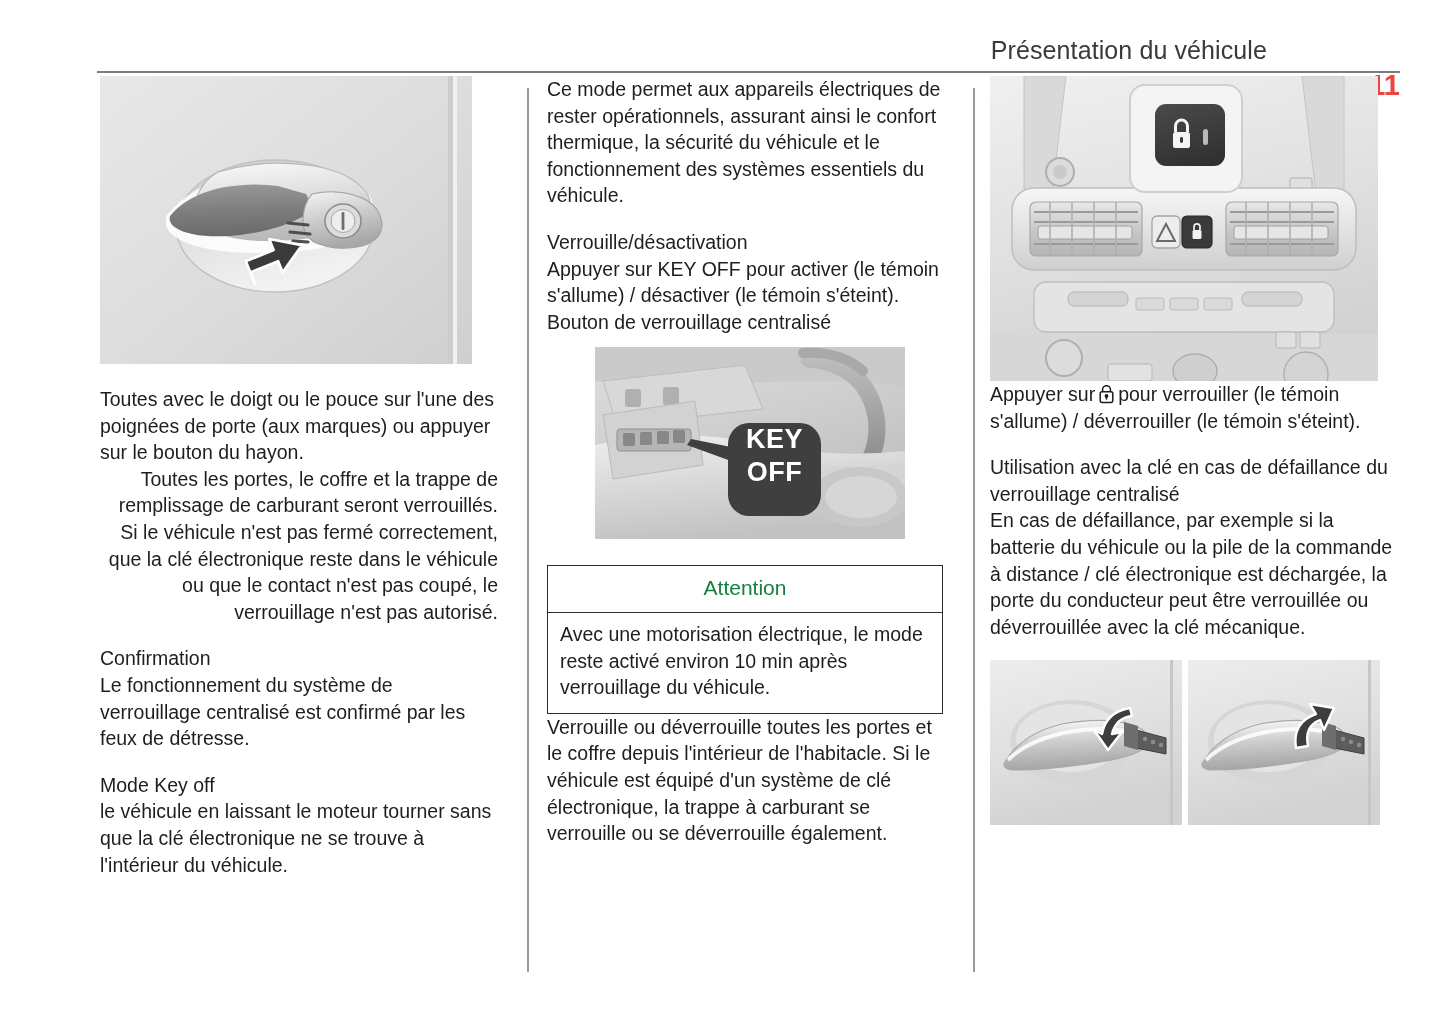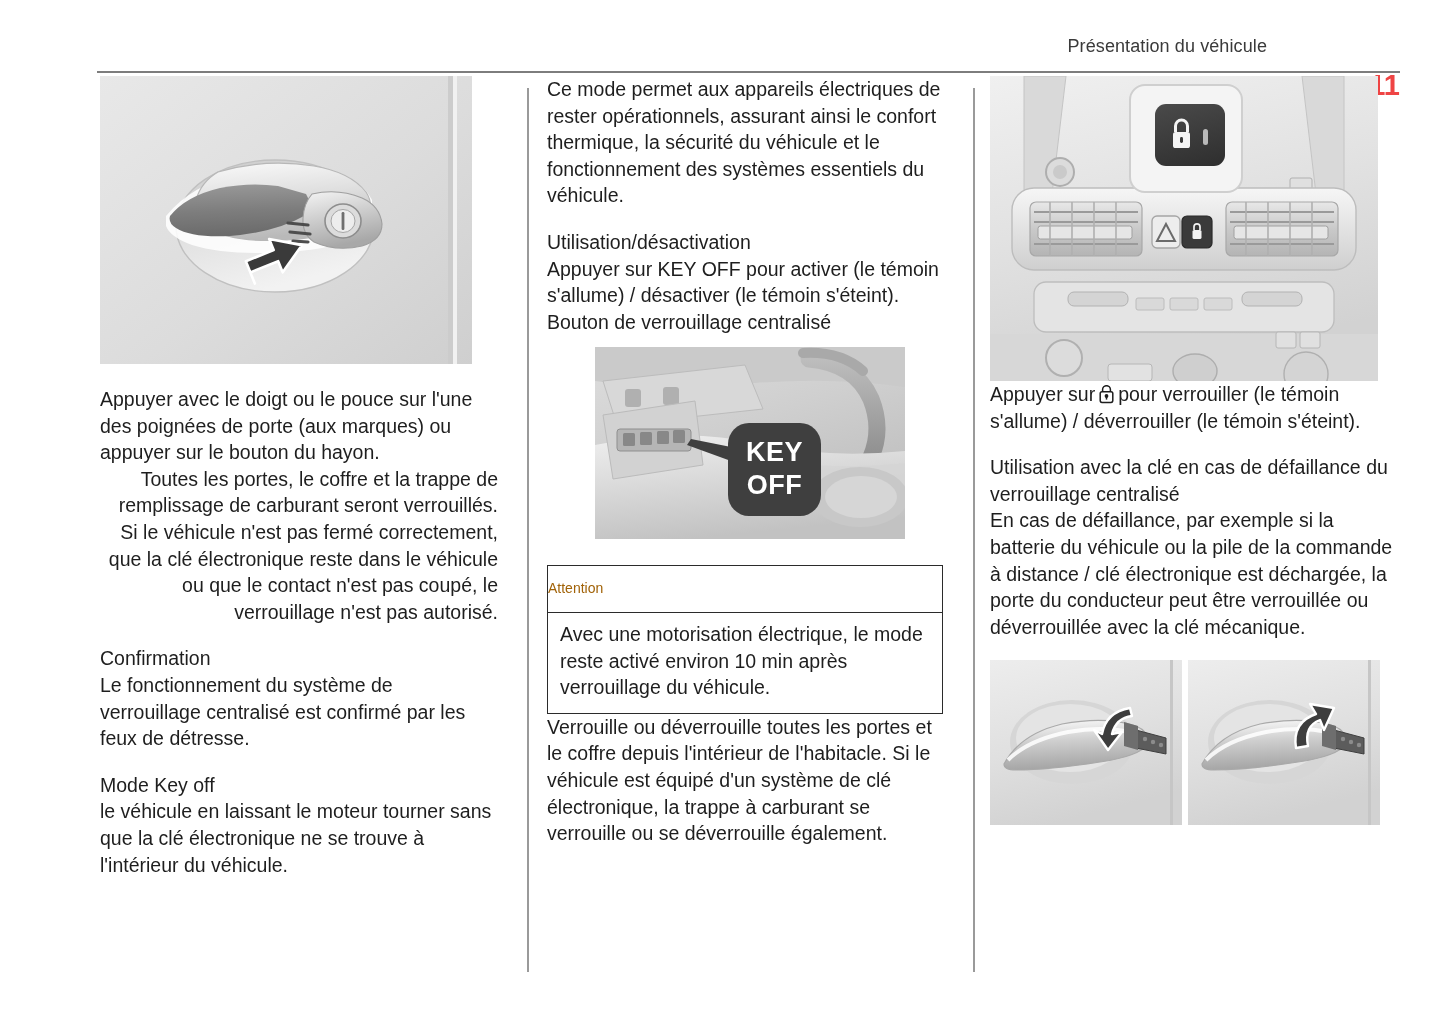--- a/index.html
+++ b/index.html
@@ -21,21 +21,21 @@
     position: absolute;
     left: 97px;
     top: 36px;
     width: 1303px;
     height: 34px;
   }
   .header-title {
     position: absolute;
     right: 133px;
     top: 0;
-    font-size: 18px;
+    font-size: 25px;
     color: #3a3a3a;
     white-space: nowrap;
     letter-spacing: .1px;
   }
   .header-pageno {
     position: absolute;
     right: 0;
     top: -3px;
     font-size: 29px;
     font-weight: bold;
@@ -122,24 +122,25 @@
   }
 
   
   .attention-box {
     margin-top: 26px;
     border: 1.6px solid #2b2b2b;
     width: 396px;
     box-sizing: border-box;
   }
   .attention-title {
-    font-size: 14px;
+    text-align: center;
+    font-size: 21px;
     padding: 9px 0 10px 0;
     border-bottom: 1.6px solid #2b2b2b;
-    color: #a16207;
+    color: #15803d;
   }
   .attention-body {
     padding: 8px 12px 12px 12px;
     font-size: 19.5px;
     line-height: 26.6px;
   }
 
   
   .inline-lock {
     display: inline-block;
@@ -154,21 +155,20 @@
     position: absolute;
     left: 133px; top: 76px;
     width: 93px; height: 93px;
     border-radius: 21px;
     background: #3f3f3f;
     color: #fff;
     font-weight: bold;
     font-size: 27px;
     line-height: 33px;
     text-align: center;
-    padding-top: 13px;
     box-sizing: border-box;
     letter-spacing: .5px;
     z-index: 4;
   }
 
   
   .dash-callout {
     position: absolute;
     left: 139px; top: 8px;
     width: 110px; height: 105px;
@@ -255,36 +255,36 @@
       <g stroke="#4d4d4d" stroke-width="3.2" stroke-linecap="round">
         <line x1="188" y1="147" x2="208" y2="149"></line>
         <line x1="190" y1="156" x2="210" y2="158"></line>
         <line x1="193" y1="165" x2="208" y2="166"></line>
       </g>
 
       <path d="M146 198 L146 174 L176 174 L176 162 L204 180 L176 198 L176 186 L146 186 Z" transform="rotate(-22 175 180)" fill="#3a3a3a" stroke="#ffffff" stroke-width="2.6" stroke-linejoin="round"></path>
     </svg>
   </div>
 
-  <p class="body-text tight">Appuyer avec le doigt ou le pouce sur l'une des poignées de porte (aux marques) ou appuyer sur le bouton du hayon.</p>
+  <p class="body-text tight">Toutes avec le doigt ou le pouce sur l'une des poignées de porte (aux marques) ou appuyer sur le bouton du hayon.</p>
   <p class="body-text tight">Toutes les portes, le coffre et la trappe de remplissage de carburant seront verrouillés.</p>
   <p class="body-text tight">Si le véhicule n'est pas fermé correctement, que la clé électronique reste dans le véhicule ou que le contact n'est pas coupé, le verrouillage n'est pas autorisé.</p>
 
   <h3 class="sub-head">Confirmation</h3>
   <p class="body-text">Le fonctionnement du système de verrouillage centralisé est confirmé par les feux de détresse.</p>
 
   <h3 class="sub-head bold">Mode Key off</h3>
   <p class="body-text tight">le véhicule en laissant le moteur tourner sans que la clé électronique ne se trouve à l'intérieur du véhicule.</p>
 </div>
 
 <div class="col col-2">
 
   <p class="body-text tight">Ce mode permet aux appareils électriques de rester opérationnels, assurant ainsi le confort thermique, la sécurité du véhicule et le fonctionnement des systèmes essentiels du véhicule.</p>
 
-  <h3 class="sub-head">Utilisation/désactivation</h3>
+  <h3 class="sub-head">Verrouille/désactivation</h3>
   <p class="body-text">Appuyer sur KEY OFF pour activer (le témoin s'allume) / désactiver (le témoin s'éteint).</p>
   <h3 class="sub-head bold attached">Bouton de verrouillage centralisé</h3>
 
   <div class="figure fig-keyoff">
     <svg width="310" height="192" viewBox="0 0 310 192">
       <defs>
         <linearGradient id="intG" x1="0" y1="0" x2="0.5" y2="1">
           <stop offset="0" stop-color="#dedede"></stop>
           <stop offset="0.5" stop-color="#cfcfcf"></stop>
           <stop offset="1" stop-color="#bdbdbd"></stop>

